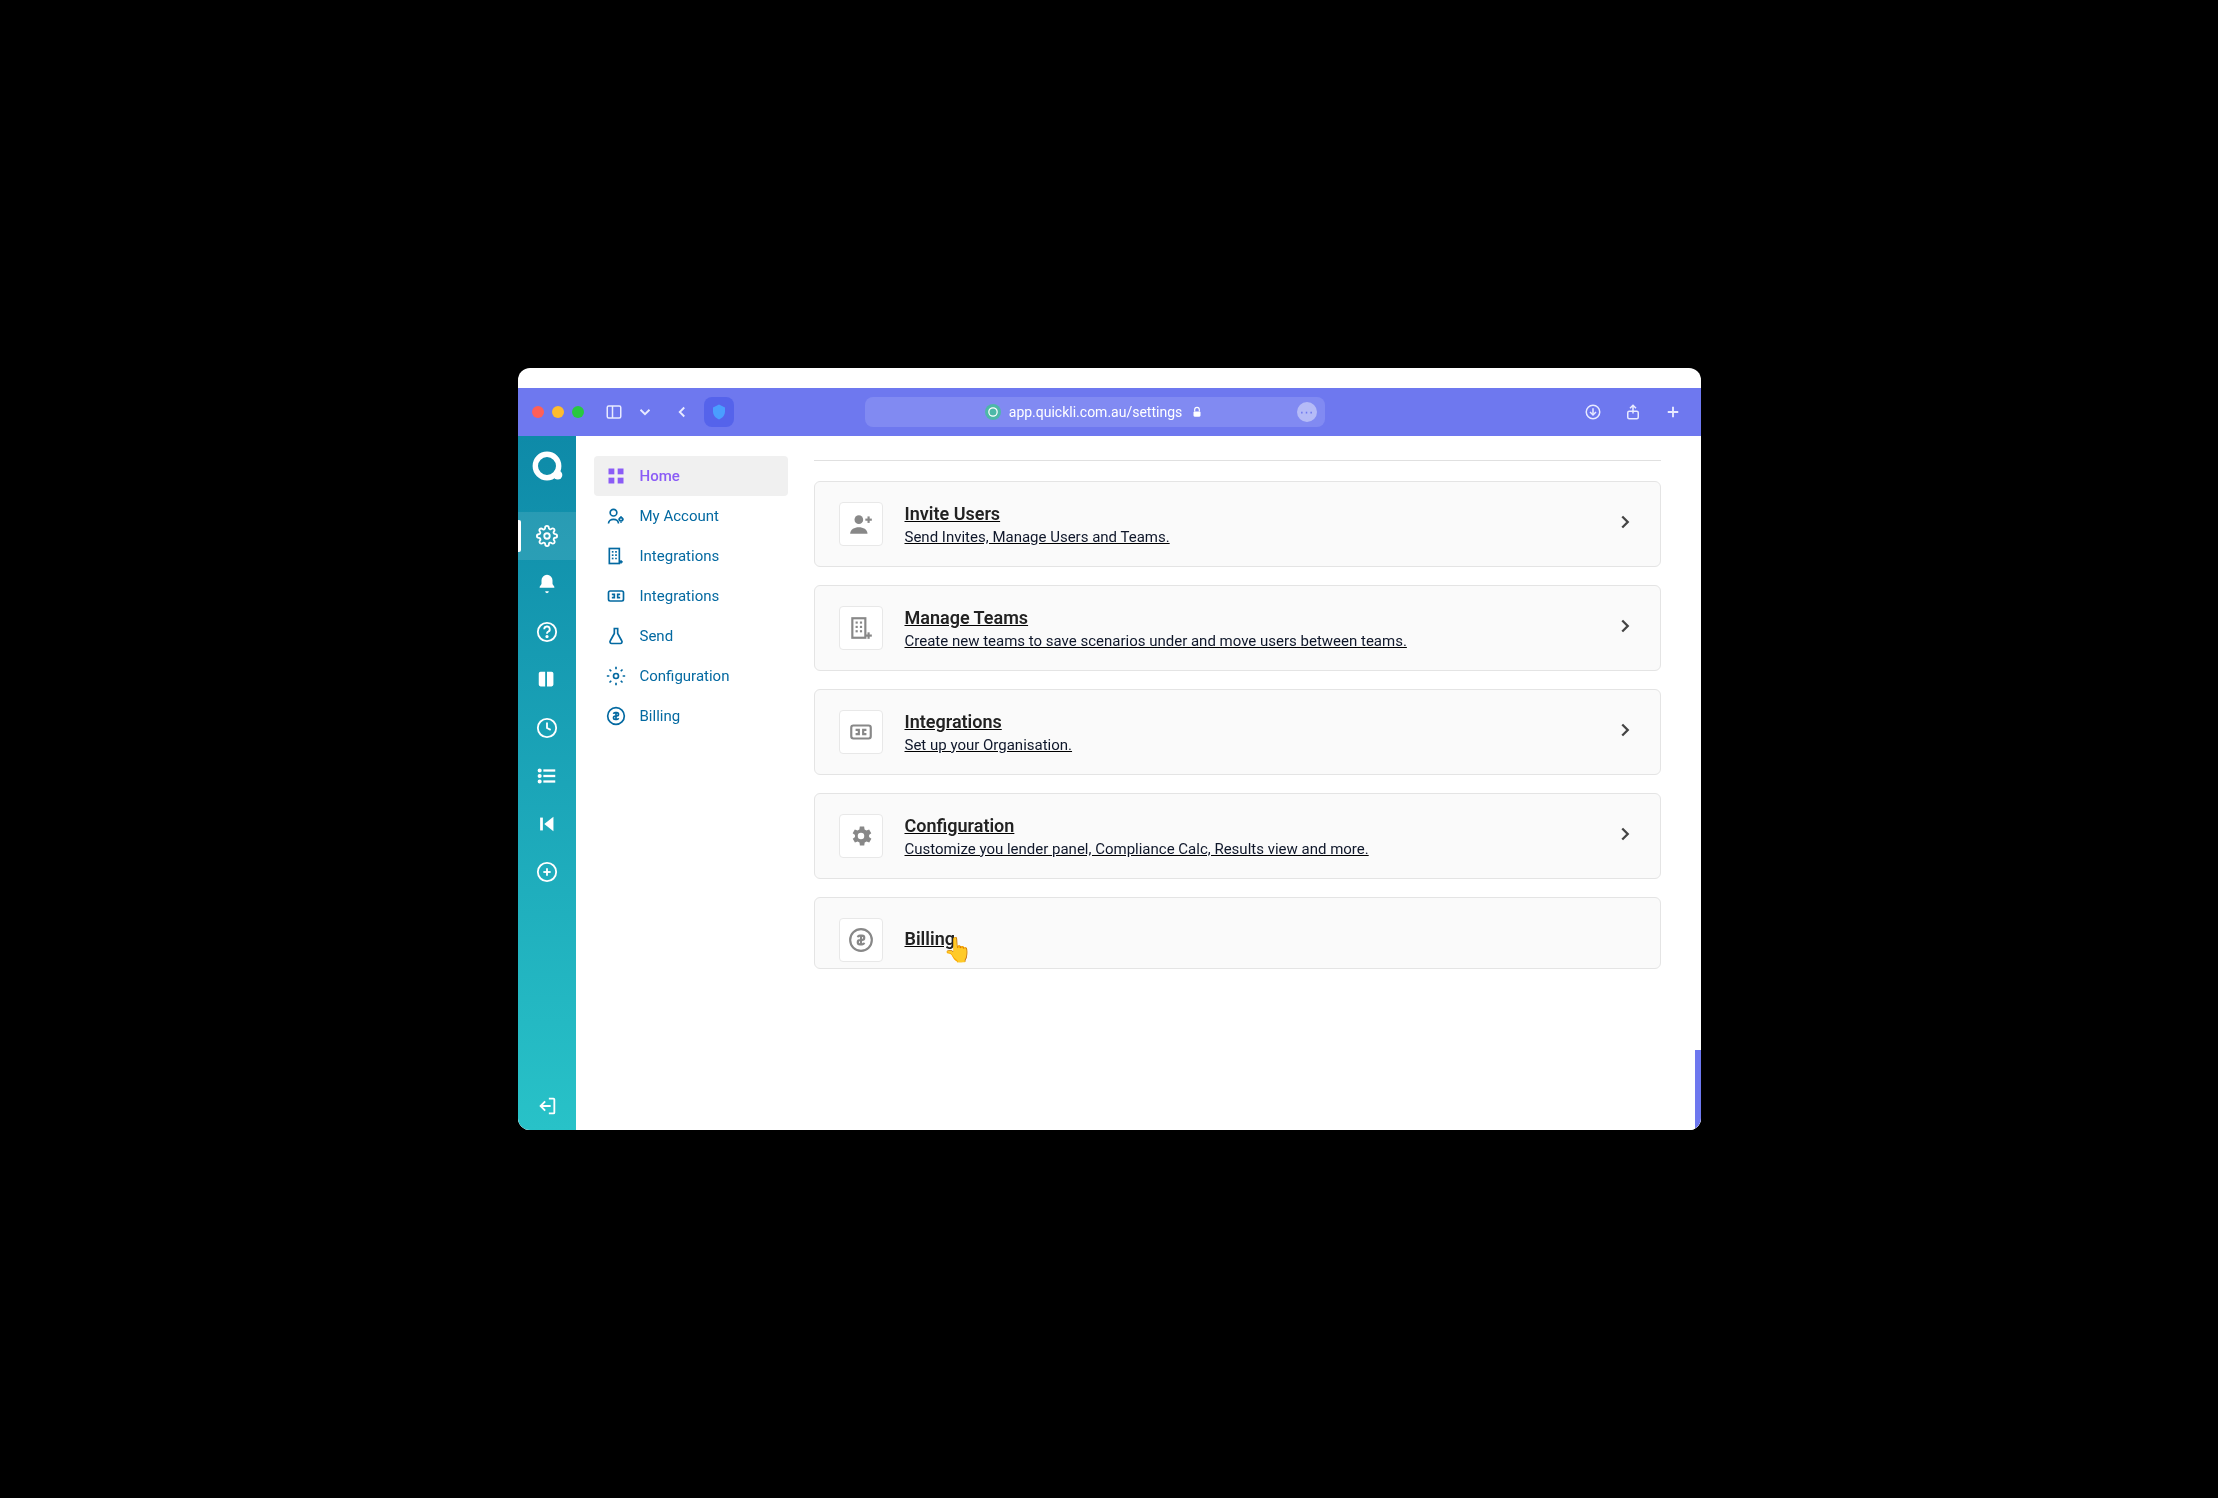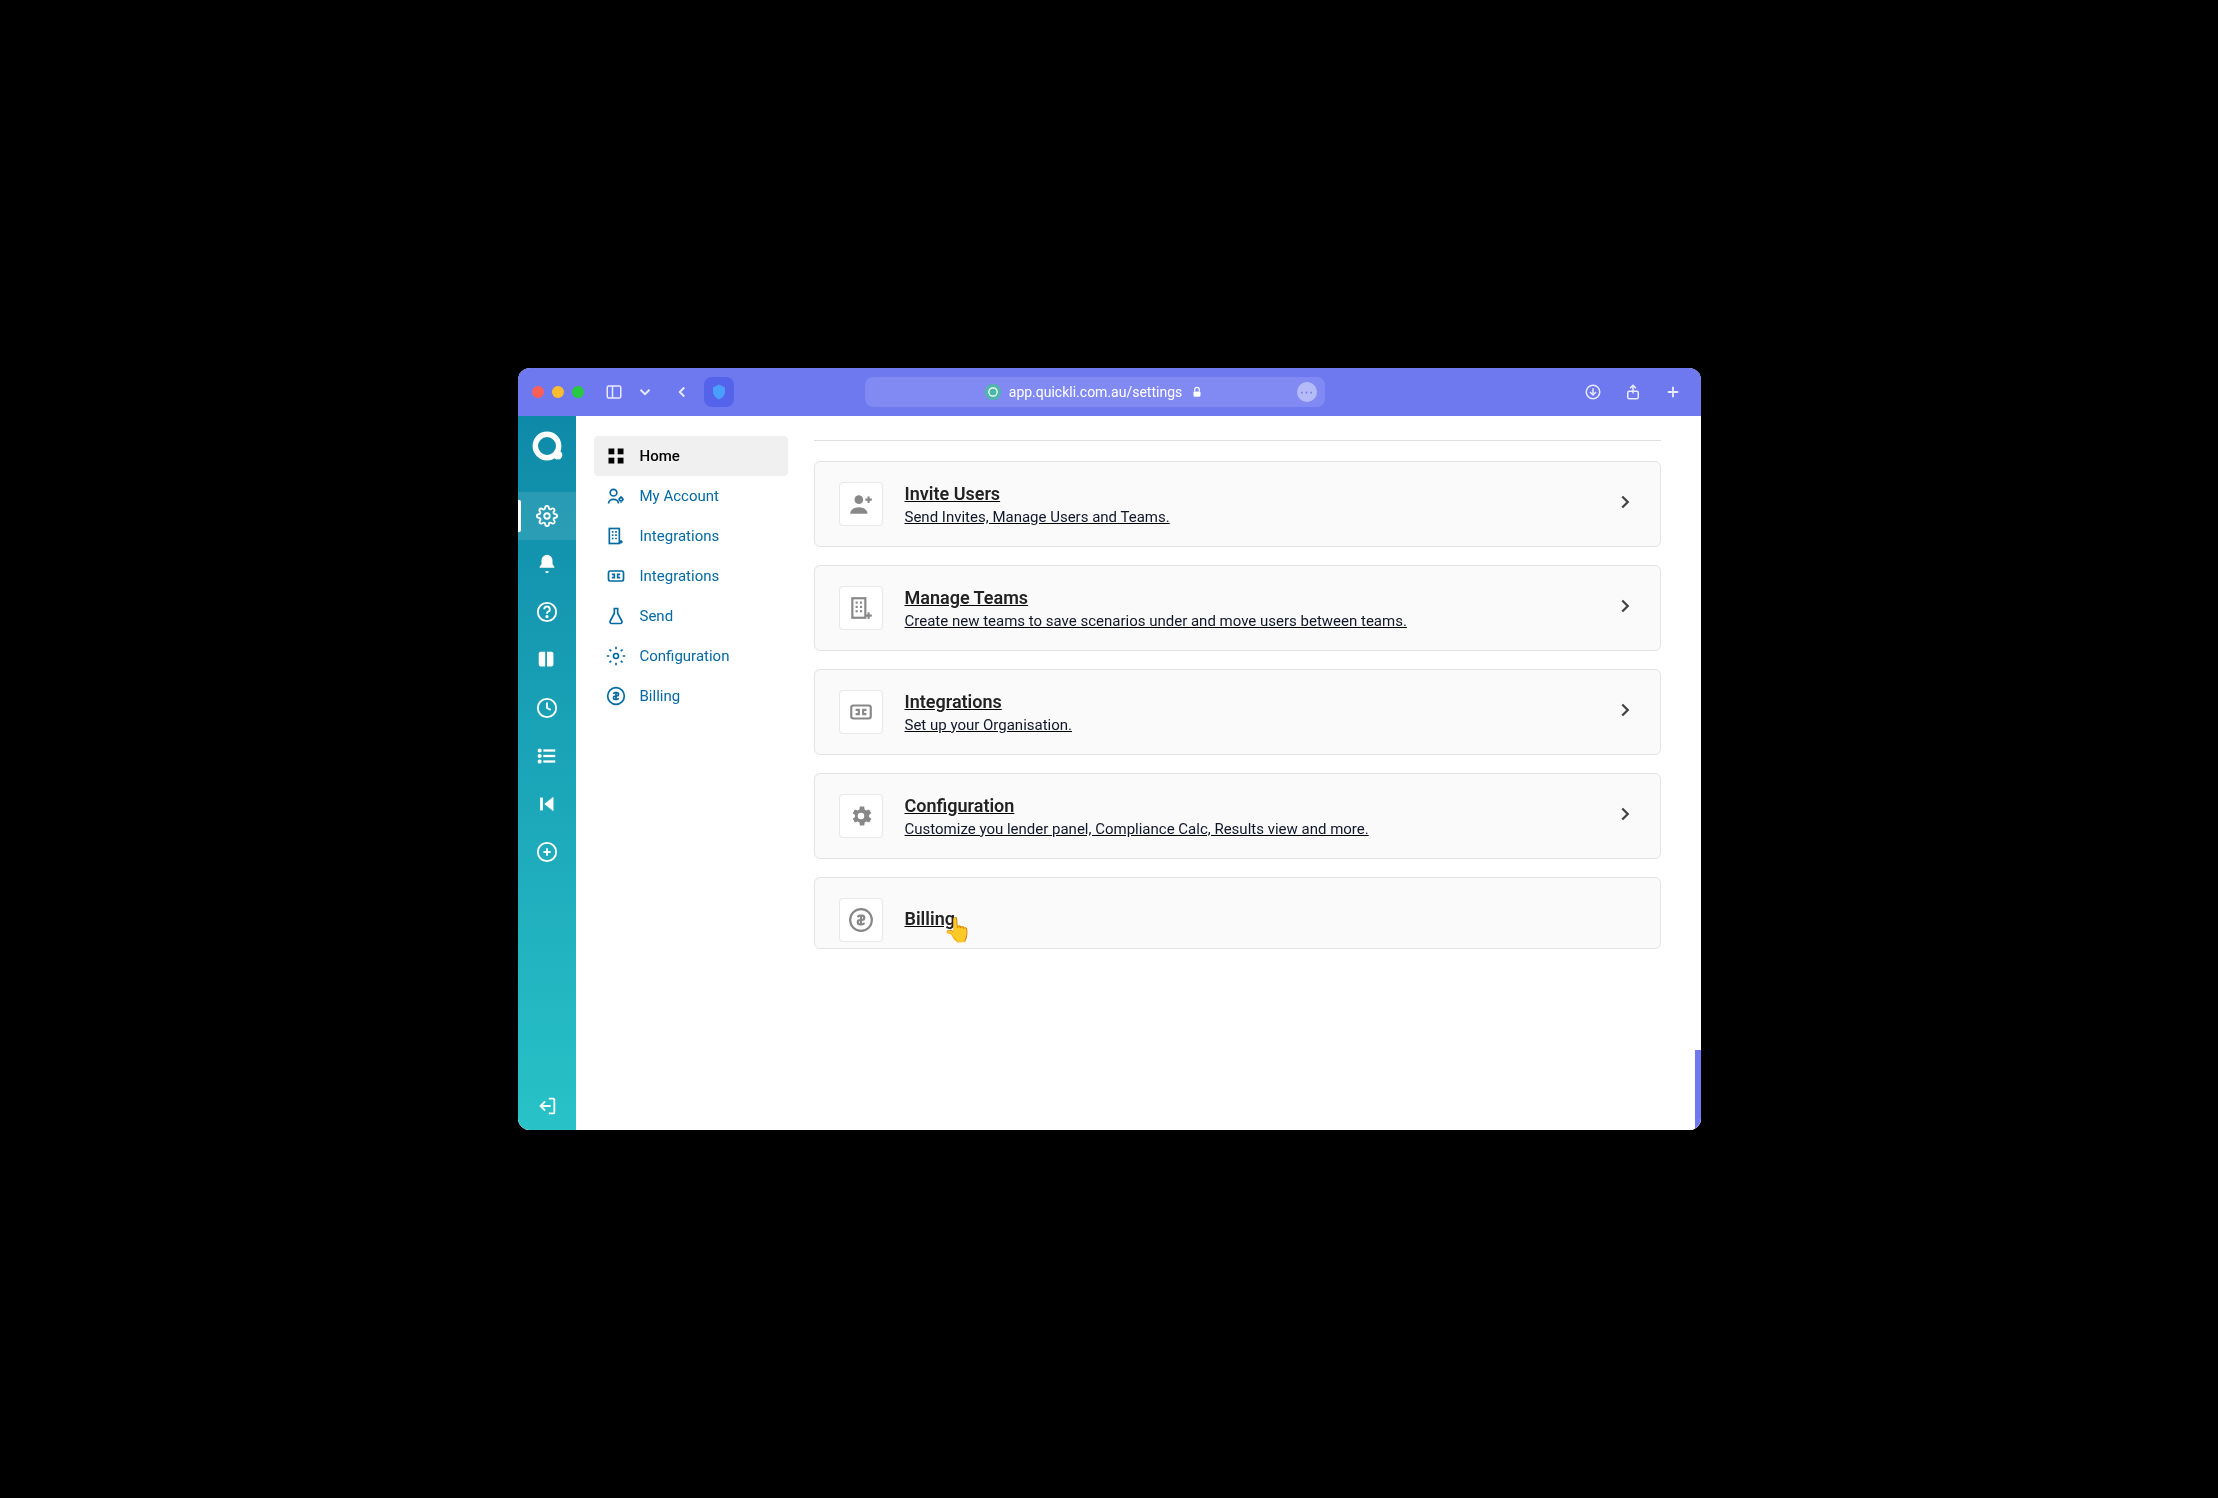--- a/index.html
+++ b/index.html
@@ -1,18 +1,18 @@
 <!DOCTYPE html>
 <html><head>
 <meta charset="utf-8">
 <style>
 * { margin: 0; padding: 0; box-sizing: border-box; }
 body { background: #000; font-family: -apple-system, BlinkMacSystemFont, "Segoe UI", Roboto, Helvetica, Arial, sans-serif; display: flex; align-items: center; justify-content: center; min-height: 100vh; }
 .window { width: 1183px; height: 762px; background: #fff; border-radius: 12px; overflow: hidden; display: flex; flex-direction: column; box-shadow: 0 20px 60px rgba(0,0,0,0.5); }
-.titlebar { height: 48px; background: #6e78ef; display: flex; align-items: center; padding: 0 14px; gap: 8px; flex-shrink: 0; }
+.titlebar { height: 48px; background: #6e78ef; display: flex; align-items: center; padding: 0 14px; gap: 8px; flex-shrink: 0; margin-top: 20px; }
 .traffic { display: flex; gap: 8px; margin-right: 8px; }
 .dot { width: 12px; height: 12px; border-radius: 50%; }
 .dot.red { background: #ff5f57; }
 .dot.yellow { background: #febc2e; }
 .dot.green { background: #28c840; }
 .tb-btn { width: 28px; height: 28px; display: flex; align-items: center; justify-content: center; color: #e8eaff; border-radius: 6px; }
 .tb-btn svg { width: 18px; height: 18px; }
 .tb-btn.dropdown { width: 18px; }
 .shield { width: 30px; height: 30px; background: #5563eb; border-radius: 8px; display: flex; align-items: center; justify-content: center; }
 .shield svg { width: 18px; height: 18px; }
@@ -26,21 +26,21 @@
 .logo-q { width: 36px; height: 36px; margin-bottom: 28px; }
 .nav-icon { width: 58px; height: 48px; display: flex; align-items: center; justify-content: center; color: #fff; position: relative; }
 .nav-icon svg { width: 22px; height: 22px; }
 .nav-icon.active::before { content: ''; position: absolute; left: 0; top: 8px; bottom: 8px; width: 3px; background: #fff; border-radius: 0 2px 2px 0; }
 .nav-icon.active { background: rgba(255,255,255,0.1); }
 .nav-bottom { margin-top: auto; width: 100%; }
 .accent-edge { position: absolute; right: 0; bottom: 0; width: 6px; height: 80px; background: #6e78ef; }
 .main { flex: 1; display: flex; overflow-y: auto; background: #fff; }
 .subnav { width: 230px; padding: 20px 18px; flex-shrink: 0; }
 .subnav-item { display: flex; align-items: center; gap: 14px; padding: 10px 12px; border-radius: 4px; color: #0369a1; font-size: 15px; cursor: pointer; }
-.subnav-item.active { background: #f0f0f0; color: #000000; font-weight: 500; }
+.subnav-item.active { background: #f0f0f0; color: #8b5cf6; font-weight: 500; }
 .subnav-item svg { width: 20px; height: 20px; flex-shrink: 0; }
 .page { flex: 1; padding: 24px 40px 24px 8px; overflow-y: auto; }
 .page h1 { font-size: 30px; font-weight: 400; color: #222; margin-bottom: 10px; }
 .divider { border: none; border-top: 1px solid #e0e0e0; margin-bottom: 20px; }
 .card { border: 1px solid #e4e4e4; border-radius: 6px; padding: 20px 24px; display: flex; align-items: center; gap: 22px; margin-bottom: 18px; background: #fafafa; cursor: pointer; position: relative; text-decoration: underline; }
 .card-icon { width: 44px; height: 44px; background: #fff; border: 1px solid #e8e8e8; border-radius: 4px; display: flex; align-items: center; justify-content: center; color: #888; flex-shrink: 0; }
 .card-icon svg { width: 26px; height: 26px; }
 .card-body { flex: 1; }
 .card-title { font-size: 18px; font-weight: 600; color: #222; margin-bottom: 4px; }
 .card-desc { font-size: 15px; color: #0f172a; }

